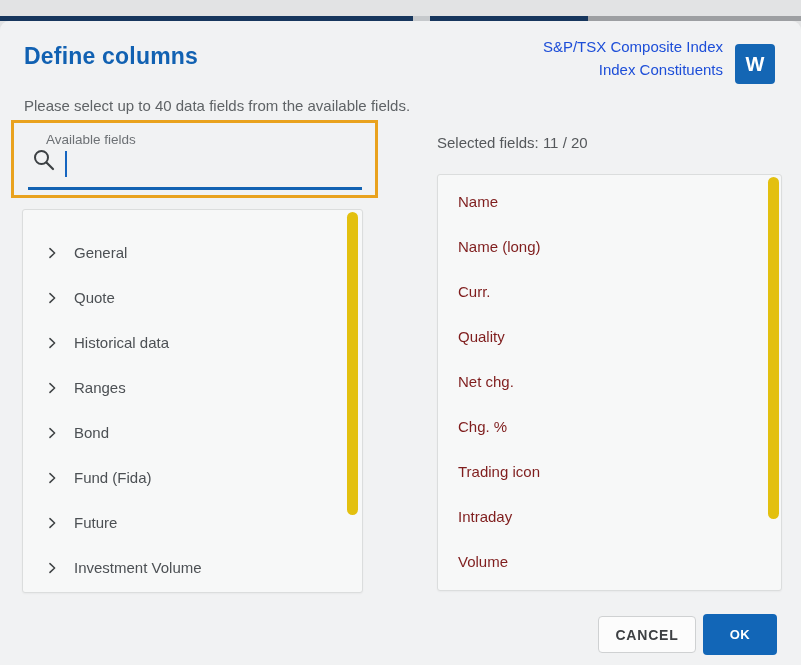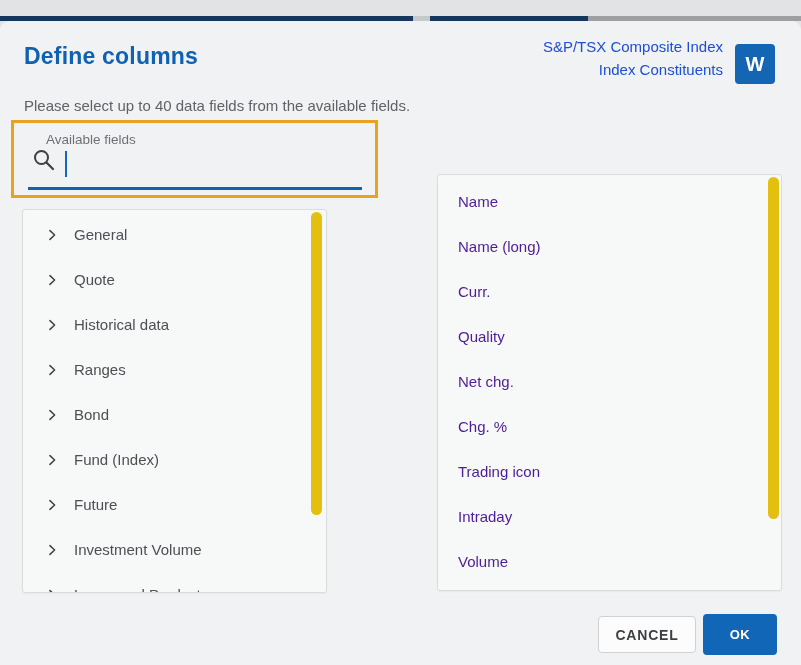--- a/index.html
+++ b/index.html
@@ -63,35 +63,35 @@
     position: absolute; left: 437px; top: 113px;
     font-size: 15px; color: #55585b;
   }
 
   
   .panel {
     position: absolute; background: #f7f8f8;
     border: 1px solid #dbdddd; border-radius: 3px; overflow: hidden;
     box-shadow: 0 1px 2px rgba(0,0,0,0.04);
   }
-  .panel.left  { left: 22px;  top: 188px; width: 305px; height: 384px; padding-top: 2px; text-align: right; }
+  .panel.left  { left: 22px;  top: 188px; width: 341px; height: 384px; padding-top: 20px; text-align: right; }
   .panel.right { left: 437px; top: 153px; width: 345px; height: 417px; padding-top: 4px; }
 
   .cat-item {
     height: 45px; display: flex; align-items: center; padding-left: 22px;
     cursor: pointer;
   }
   .cat-item .chev { flex: 0 0 auto; display: flex; }
   .cat-item .cat-label { margin-left: 15px; font-size: 15px; color: #4c5054; }
 
   .sel-item {
     height: 45px; display: flex; align-items: center; padding-left: 20px;
     cursor: pointer;
   }
-  .sel-item .sel-label { font-size: 15px; color: #4c1d95; }
+  .sel-item .sel-label { font-size: 15px; color: #7f1d1d; }
 
   .scroll-thumb {
     position: absolute; width: 11px; border-radius: 6px; background: #e3c00f; cursor: pointer;
   }
   .thumb-left  { right: 4px; top: 2px; height: 303px; }
   .thumb-right { right: 2px; top: 2px; height: 342px; }
 
   
   .btn {
     position: absolute; border-radius: 4px; font-family: "Liberation Sans", "DejaVu Sans", sans-serif;
@@ -136,20 +136,21 @@
       <svg class="search-icon" width="24" height="24" viewBox="0 0 24 24">
         <circle cx="9.5" cy="9.5" r="6.5" fill="none" stroke="#3c4043" stroke-width="2"></circle>
         <line x1="14.5" y1="14.5" x2="21" y2="21" stroke="#3c4043" stroke-width="2.2" stroke-linecap="round"></line>
       </svg>
       <span class="search-label">Available fields</span>
       <span class="caret"></span>
       <input class="search-input" value="" style="">
       <div class="search-underline"></div>
     </div>
 
+    <div class="selected-counter">Selected fields: 11 / 20</div>
 
     <div class="panel left">
       <div class="cat-item">
         <span class="chev">
             <svg width="14" height="14" viewBox="0 0 24 24">
               <path d="M8.5 4.5l8 7.5-8 7.5" fill="none" stroke="#3f4345" stroke-width="2.6" stroke-linecap="round" stroke-linejoin="round"></path>
             </svg>
           </span>
         <span class="cat-label">General</span>
       </div>
@@ -184,21 +185,21 @@
             </svg>
           </span>
         <span class="cat-label">Bond</span>
       </div>
       <div class="cat-item">
         <span class="chev">
             <svg width="14" height="14" viewBox="0 0 24 24">
               <path d="M8.5 4.5l8 7.5-8 7.5" fill="none" stroke="#3f4345" stroke-width="2.6" stroke-linecap="round" stroke-linejoin="round"></path>
             </svg>
           </span>
-        <span class="cat-label">Fund (Index)</span>
+        <span class="cat-label">Fund (Fida)</span>
       </div>
       <div class="cat-item">
         <span class="chev">
             <svg width="14" height="14" viewBox="0 0 24 24">
               <path d="M8.5 4.5l8 7.5-8 7.5" fill="none" stroke="#3f4345" stroke-width="2.6" stroke-linecap="round" stroke-linejoin="round"></path>
             </svg>
           </span>
         <span class="cat-label">Future</span>
       </div>
       <div class="cat-item">

